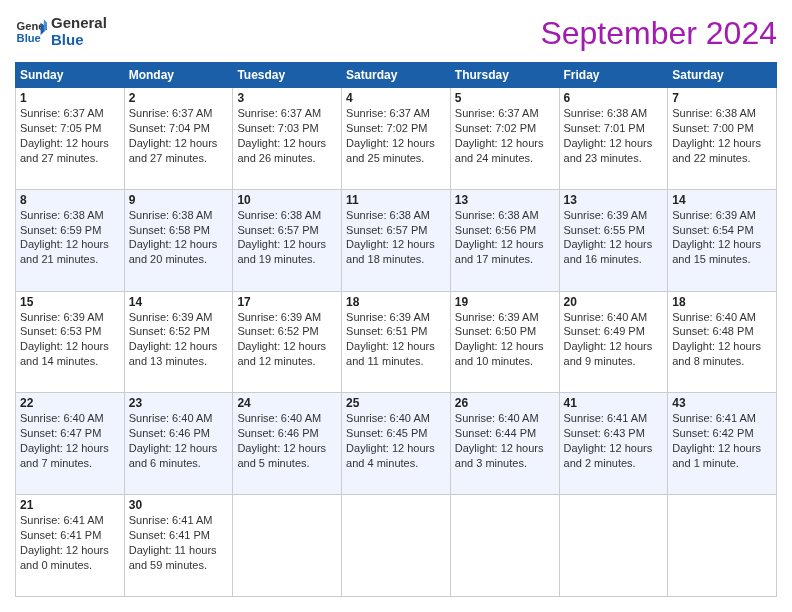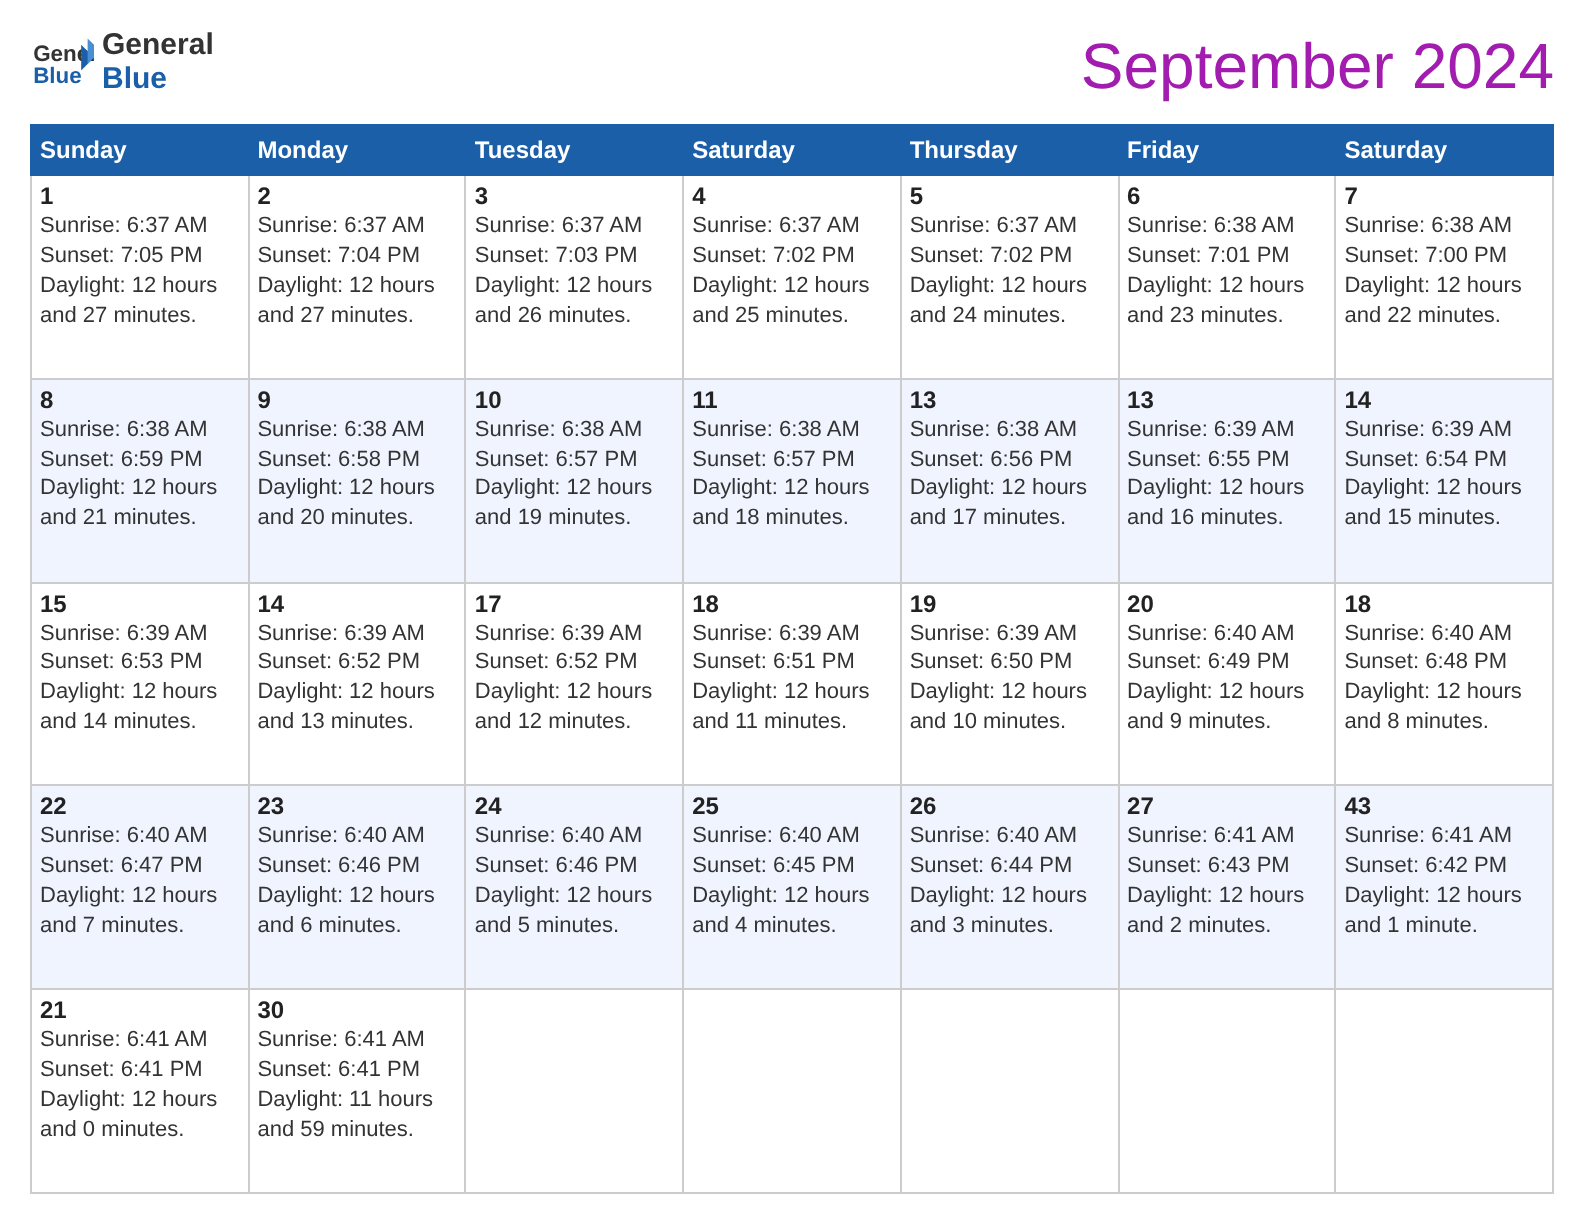--- a/index.html
+++ b/index.html
@@ -312,21 +312,21 @@
 and 4 minutes.</div>
           </td>
           <td>
             <span class="day-num">26</span>
             <div class="day-info" style="white-space: pre-line;">Sunrise: 6:40 AM
 Sunset: 6:44 PM
 Daylight: 12 hours
 and 3 minutes.</div>
           </td>
           <td>
-            <span class="day-num">27</span>
+            <span class="day-num">41</span>
             <div class="day-info" style="white-space: pre-line;">Sunrise: 6:41 AM
 Sunset: 6:43 PM
 Daylight: 12 hours
 and 2 minutes.</div>
           </td>
           <td>
             <span class="day-num">43</span>
             <div class="day-info" style="white-space: pre-line;">Sunrise: 6:41 AM
 Sunset: 6:42 PM
 Daylight: 12 hours

